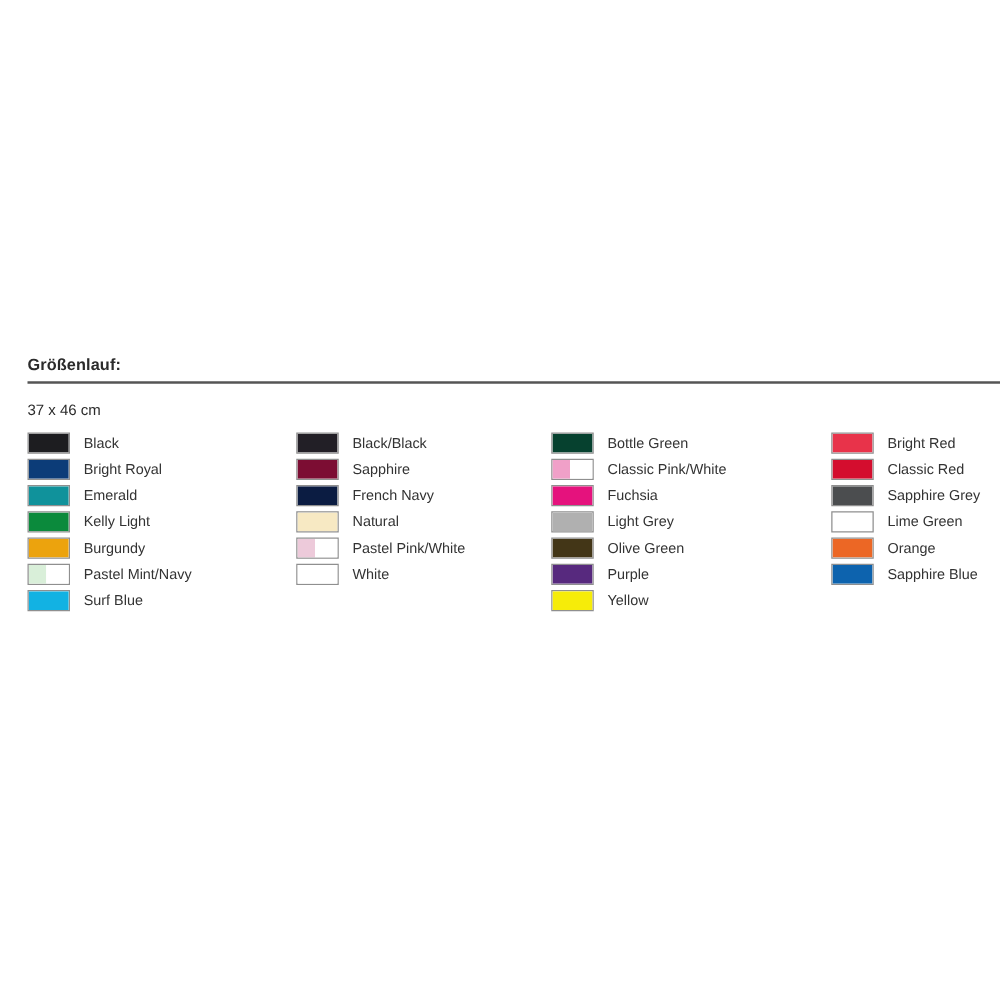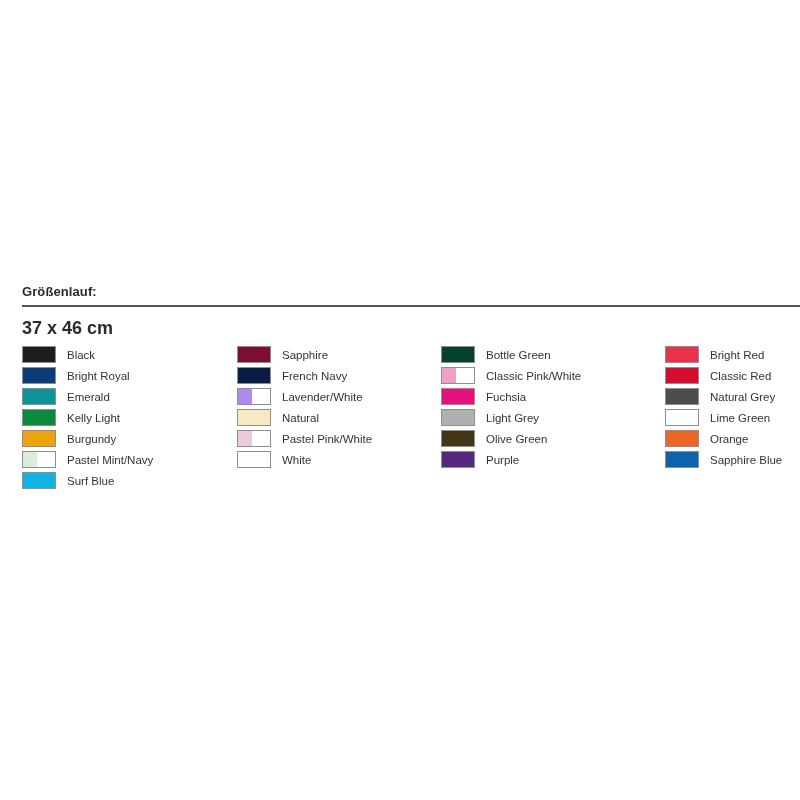--- a/index.html
+++ b/index.html
@@ -34,22 +34,22 @@
 
   .section-rule {
     margin: 5px 0 0 22px;
     width: 778px;
     height: 2px;
     background: #555555;
   }
 
   .size-label {
     margin: 14px 0 0 22px;
-    font-size: 18px;
-    font-weight: bold;
+    font-size: 12px;
+    font-weight: normal;
     color: #2b2b2b;
     line-height: 15px;
   }
 
   .colour-columns {
     margin-top: 8px;
     position: relative;
     height: 160px;
   }
 
@@ -146,36 +146,35 @@
         <div class="colour-row">
           <div class="swatch">
             <div class="full" style="background: rgb(18, 178, 227);"></div>
           </div>
           <span class="colour-name">Surf Blue</span>
         </div>
       </div>
     <div class="colour-column c1">
         <div class="colour-row">
           <div class="swatch">
+            <div class="full" style="background: rgb(34, 31, 38);"></div>
+          </div>
+          <span class="colour-name">Black/Black</span>
+        </div>
+        <div class="colour-row">
+          <div class="swatch">
             <div class="full" style="background: rgb(124, 13, 51);"></div>
           </div>
           <span class="colour-name">Sapphire</span>
         </div>
         <div class="colour-row">
           <div class="swatch">
             <div class="full" style="background: rgb(11, 28, 66);"></div>
           </div>
           <span class="colour-name">French Navy</span>
-        </div>
-        <div class="colour-row">
-          <div class="swatch">
-            <div class="half left" style="background: rgb(176, 138, 232);"></div>
-            <div class="half right" style="background: rgb(255, 255, 255);"></div>
-          </div>
-          <span class="colour-name">Lavender/White</span>
         </div>
         <div class="colour-row">
           <div class="swatch">
             <div class="full" style="background: rgb(247, 233, 195);"></div>
           </div>
           <span class="colour-name">Natural</span>
         </div>
         <div class="colour-row">
           <div class="swatch">
             <div class="half left" style="background: rgb(237, 202, 218);"></div>
@@ -221,39 +220,45 @@
             <div class="full" style="background: rgb(67, 54, 23);"></div>
           </div>
           <span class="colour-name">Olive Green</span>
         </div>
         <div class="colour-row">
           <div class="swatch">
             <div class="full" style="background: rgb(87, 41, 126);"></div>
           </div>
           <span class="colour-name">Purple</span>
         </div>
+        <div class="colour-row">
+          <div class="swatch">
+            <div class="full" style="background: rgb(246, 236, 9);"></div>
+          </div>
+          <span class="colour-name">Yellow</span>
+        </div>
       </div>
     <div class="colour-column c3">
         <div class="colour-row">
           <div class="swatch">
             <div class="full" style="background: rgb(232, 51, 74);"></div>
           </div>
           <span class="colour-name">Bright Red</span>
         </div>
         <div class="colour-row">
           <div class="swatch">
             <div class="full" style="background: rgb(212, 13, 46);"></div>
           </div>
           <span class="colour-name">Classic Red</span>
         </div>
         <div class="colour-row">
           <div class="swatch">
             <div class="full" style="background: rgb(75, 77, 79);"></div>
           </div>
-          <span class="colour-name">Natural Grey</span>
+          <span class="colour-name">Sapphire Grey</span>
         </div>
         <div class="colour-row">
           <div class="swatch">
             <div class="full"></div>
           </div>
           <span class="colour-name">Lime Green</span>
         </div>
         <div class="colour-row">
           <div class="swatch">
             <div class="full" style="background: rgb(236, 103, 37);"></div>

